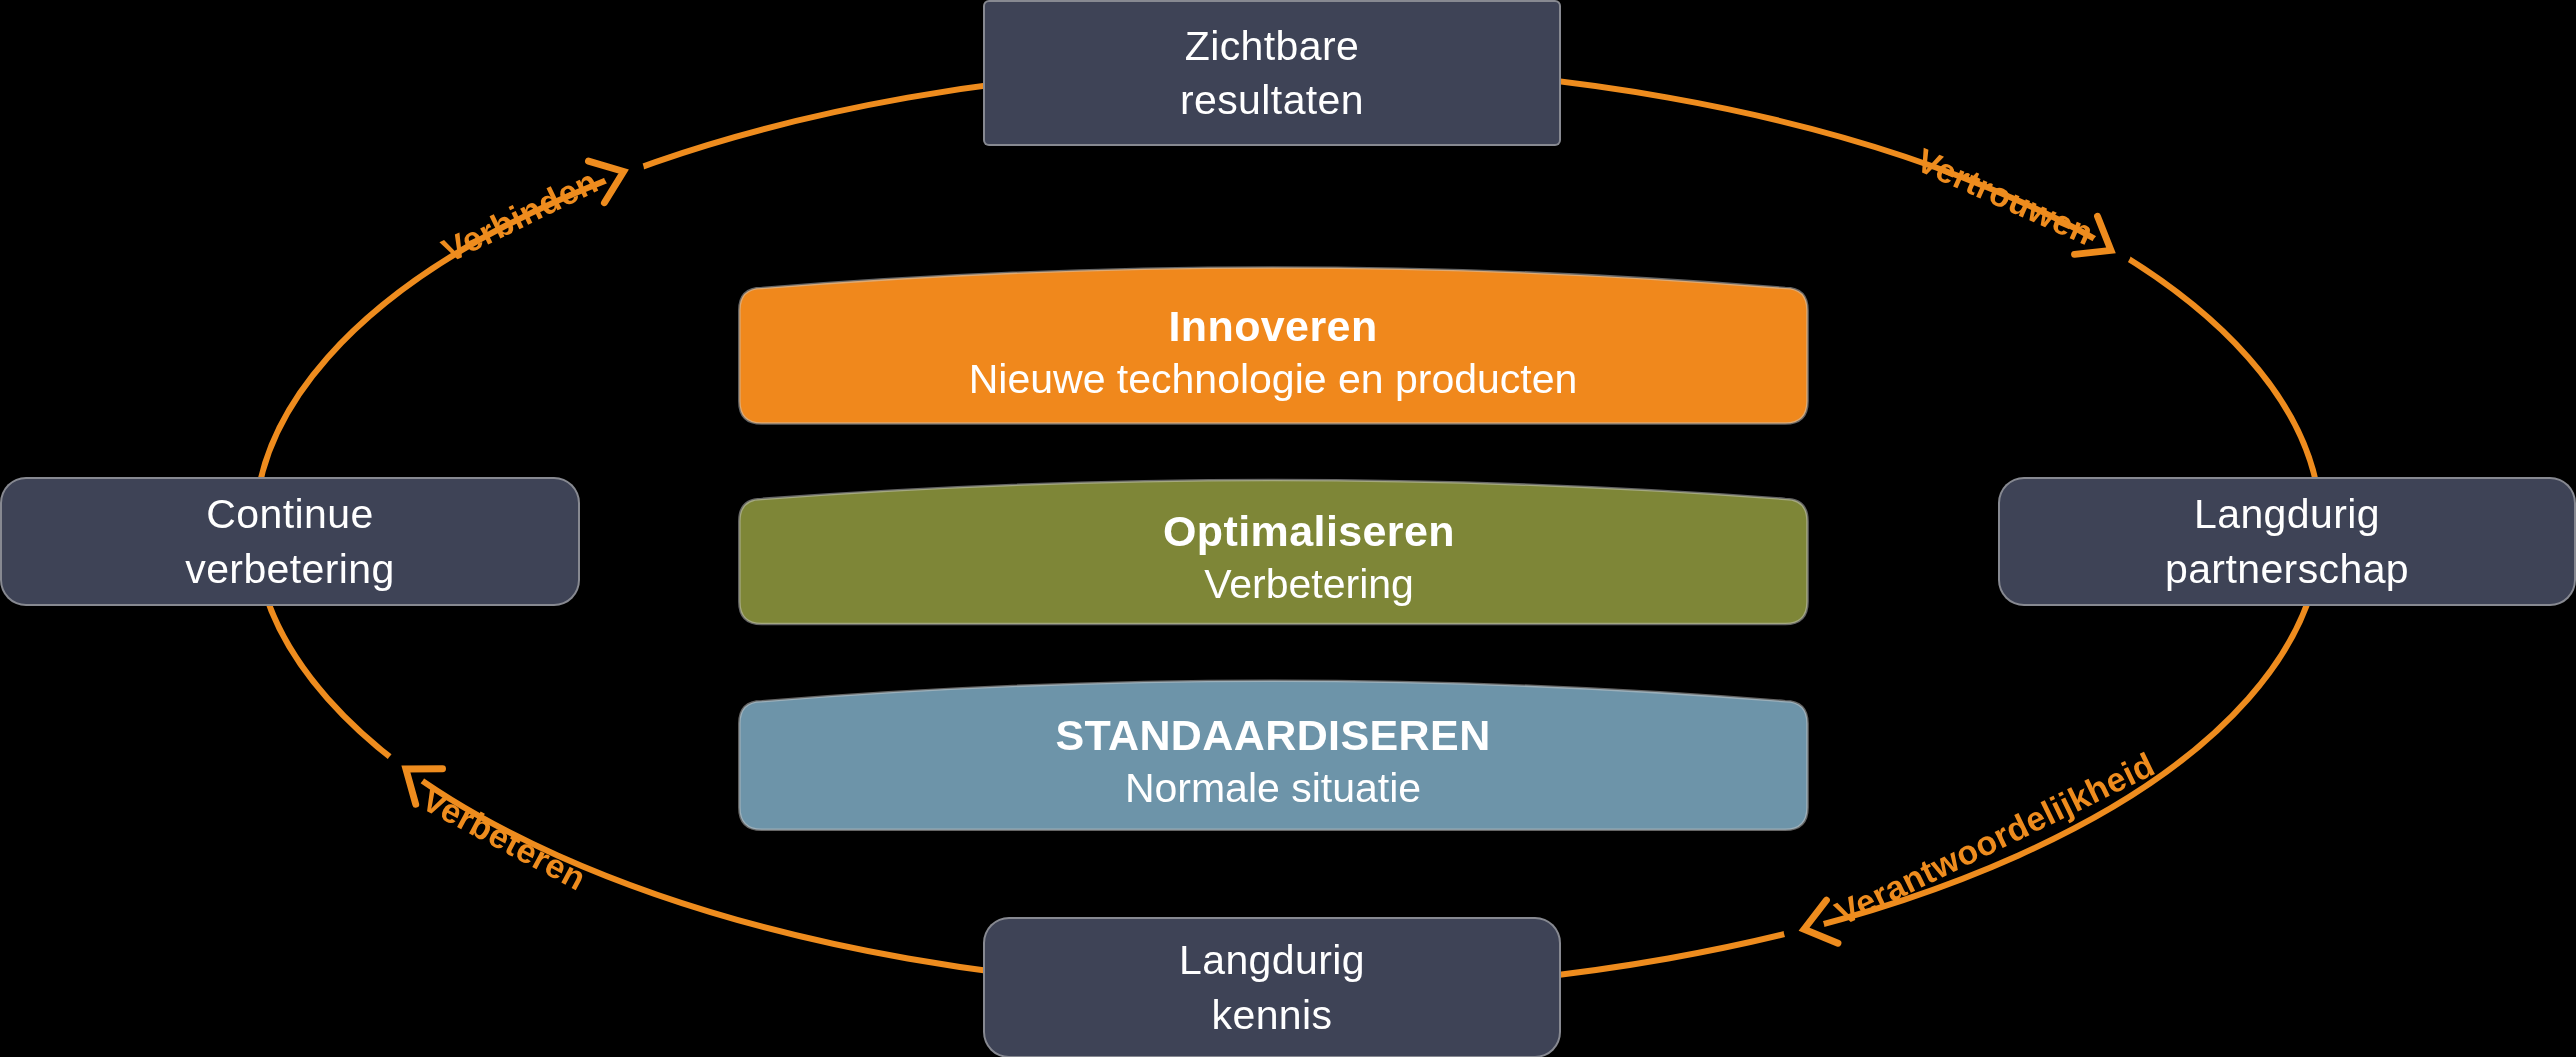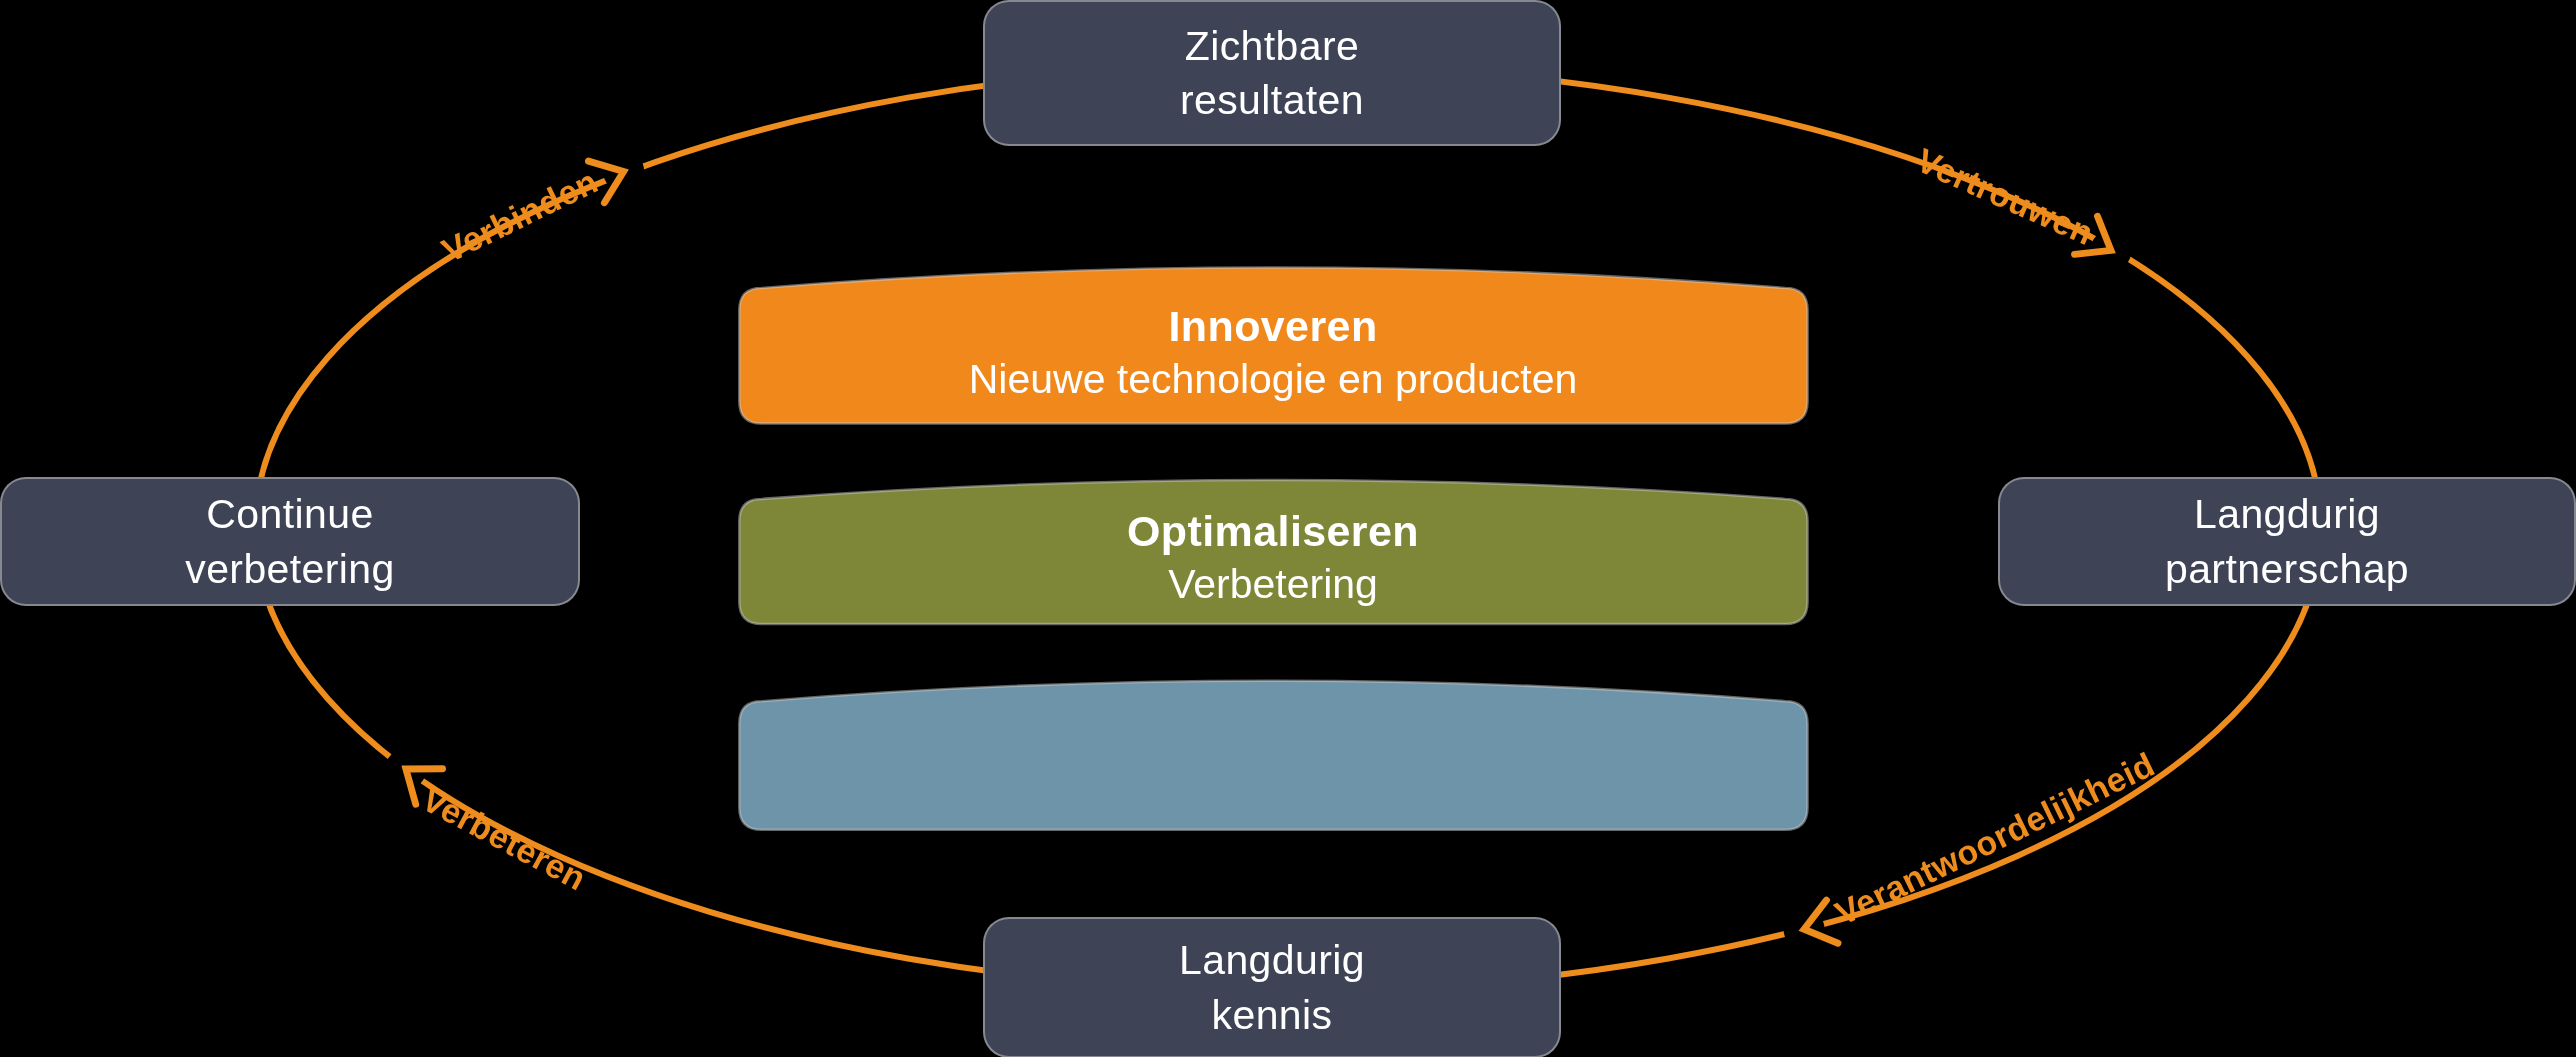--- a/index.html
+++ b/index.html
@@ -33,38 +33,38 @@
     display: flex;
     align-items: center;
     justify-content: center;
     color: #FFFFFF;
     font-size: 41px;
     line-height: 1.32;
     text-align: center;
     white-space: pre-line;
     letter-spacing: 0.4px;
   }
-  .node-top    { left: 983px; top: 0px;    width: 578px; height: 146px; }
+  .node-top    { left: 983px; top: 0px;    width: 578px; height: 146px; border-radius: 6px; }
   .node-left   { left: 0px;    top: 477px;  width: 580px; height: 129px; }
   .node-right  { left: 1998px; top: 477px;  width: 578px; height: 129px; }
   .node-bottom { left: 983px; top: 917px; width: 578px; height: 141px; }
 
   .bar-text {
     position: absolute;
     left: 739px;
     width: 1068px;
     display: flex;
     flex-direction: column;
     align-items: center;
     justify-content: center;
     color: #FFFFFF;
     text-align: center;
   }
   .bar-text.innoveren       { top: 280px; height: 144px; }
-  .bar-text.optimaliseren   { top: 489px; height: 135px; }
+  .bar-text.optimaliseren   { top: 489px; height: 135px; padding-left: 36px; }
   .bar-text.standaardiseren { top: 691px; height: 139px; }
   .bar-title {
     font-weight: bold;
     font-size: 43px;
     line-height: 1.3;
     letter-spacing: 0.4px;
   }
   .bar-sub {
     font-size: 41px;
     line-height: 1.2;
@@ -124,20 +124,24 @@
   </div>
 
   <div class="bar-text innoveren">
     <div class="bar-title">Innoveren</div>
     <div class="bar-sub">Nieuwe technologie en producten</div>
   </div>
   <div class="bar-text optimaliseren">
     <div class="bar-title">Optimaliseren</div>
     <div class="bar-sub">Verbetering</div>
   </div>
+  <div class="bar-text standaardiseren">
+    <div class="bar-title">STANDAARDISEREN</div>
+    <div class="bar-sub">Normale situatie</div>
+  </div>
 
   <div class="arc-label verbinden">Verbinden</div>
   <div class="arc-label vertrouwen">Vertrouwen</div>
   <div class="arc-label verantwoordelijkheid">Verantwoordelijkheid</div>
   <div class="arc-label verbeteren">Verbeteren</div>
 
 </div>
 
 
 </body></html>

